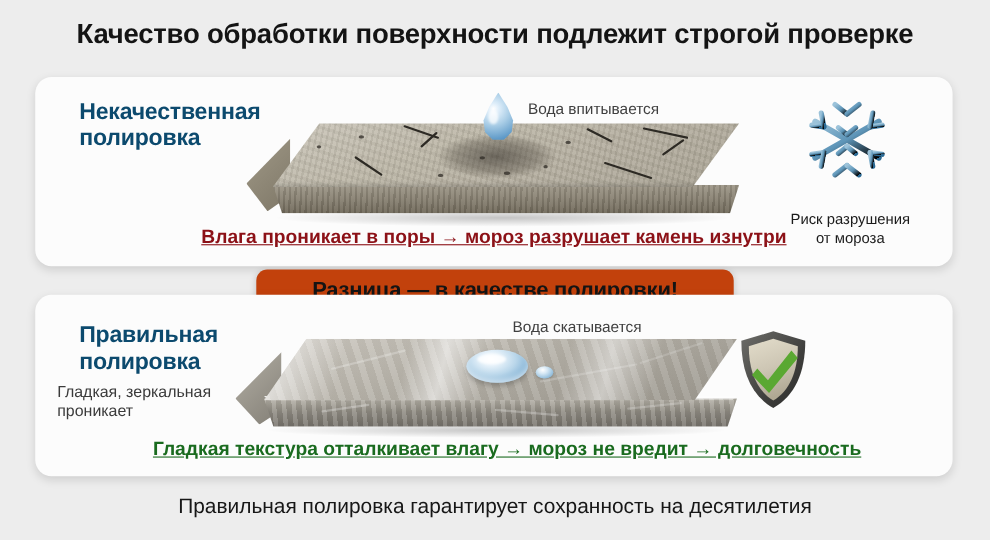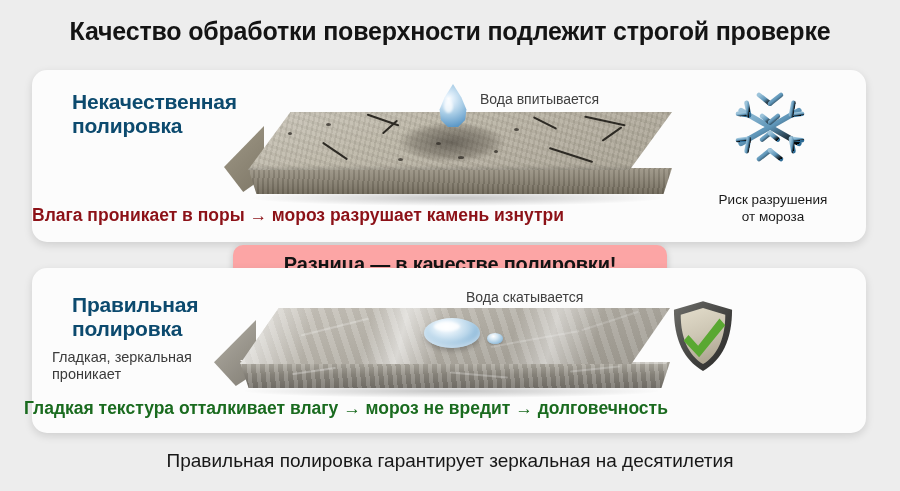--- a/index.html
+++ b/index.html
@@ -151,36 +151,37 @@
   #shield{position:absolute;left:672px;top:300px;width:62px;height:72px;}
 
   .icon-cap{
     position:absolute;font-size:13.5px;color:#1b1b1b;line-height:1.28;
   }
   #cap-frost{left:693px;top:168px;width:160px;text-align:center;margin-top:23px;}
   #cap-shield{left:744px;top:303px;width:120px;text-align:left;}
 
   
   .strip{
-    position:absolute;white-space:nowrap;
+    position:absolute;text-align:center;white-space:nowrap;
     font-weight:bold;
+    text-decoration:underline;
   }
   #strip-red{
     left:32px;top:205px;width:834px;
     font-size:17.5px;color:#8c1117;
   }
   #strip-green{
-    left:24px;top:398px;width:834px;
+    left:44px;top:398px;width:834px;
     font-size:17.5px;color:#1a6b1f;
   }
 
   
   #banner{
     position:absolute;left:233px;top:245px;width:434px;height:38px;
-    background:#fca5a5;border-radius:10px;
+    background:#c2410c;border-radius:10px;
     box-shadow:0 2px 7px rgba(0,0,0,.18);
     display:flex;align-items:center;justify-content:center;
   }
   #banner .t{font-size:20px;font-weight:bold;color:#141414;letter-spacing:-0.2px;}
 
   
   #footer{
     position:absolute;left:0;top:450px;width:900px;text-align:center;
     font-size:19px;color:#171717;
   }
@@ -313,15 +314,15 @@
         </linearGradient>
       </defs>
       <path d="M32 1 L62 10 C62 40 52 62 32 73 C12 62 2 40 2 10 Z" fill="url(#shb)"></path>
       <path d="M32 8 L55 15 C55 39 47 57 32 66 C17 57 9 39 9 15 Z" fill="url(#shg)"></path>
       <path d="M17 36 L27 47 L49 19 L55 26 L28 59 L12 42 Z" fill="#5aa832"></path>
     </svg>
   </div>
 
   <div class="strip" id="strip-green">Гладкая текстура отталкивает влагу → мороз не вредит → долговечность</div>
 
-  <div id="footer">Правильная полировка гарантирует зеркальная на десятилетия</div>
+  <div id="footer">Правильная полировка гарантирует сохранность на десятилетия</div>
 
 </div>
 
 </body></html>

